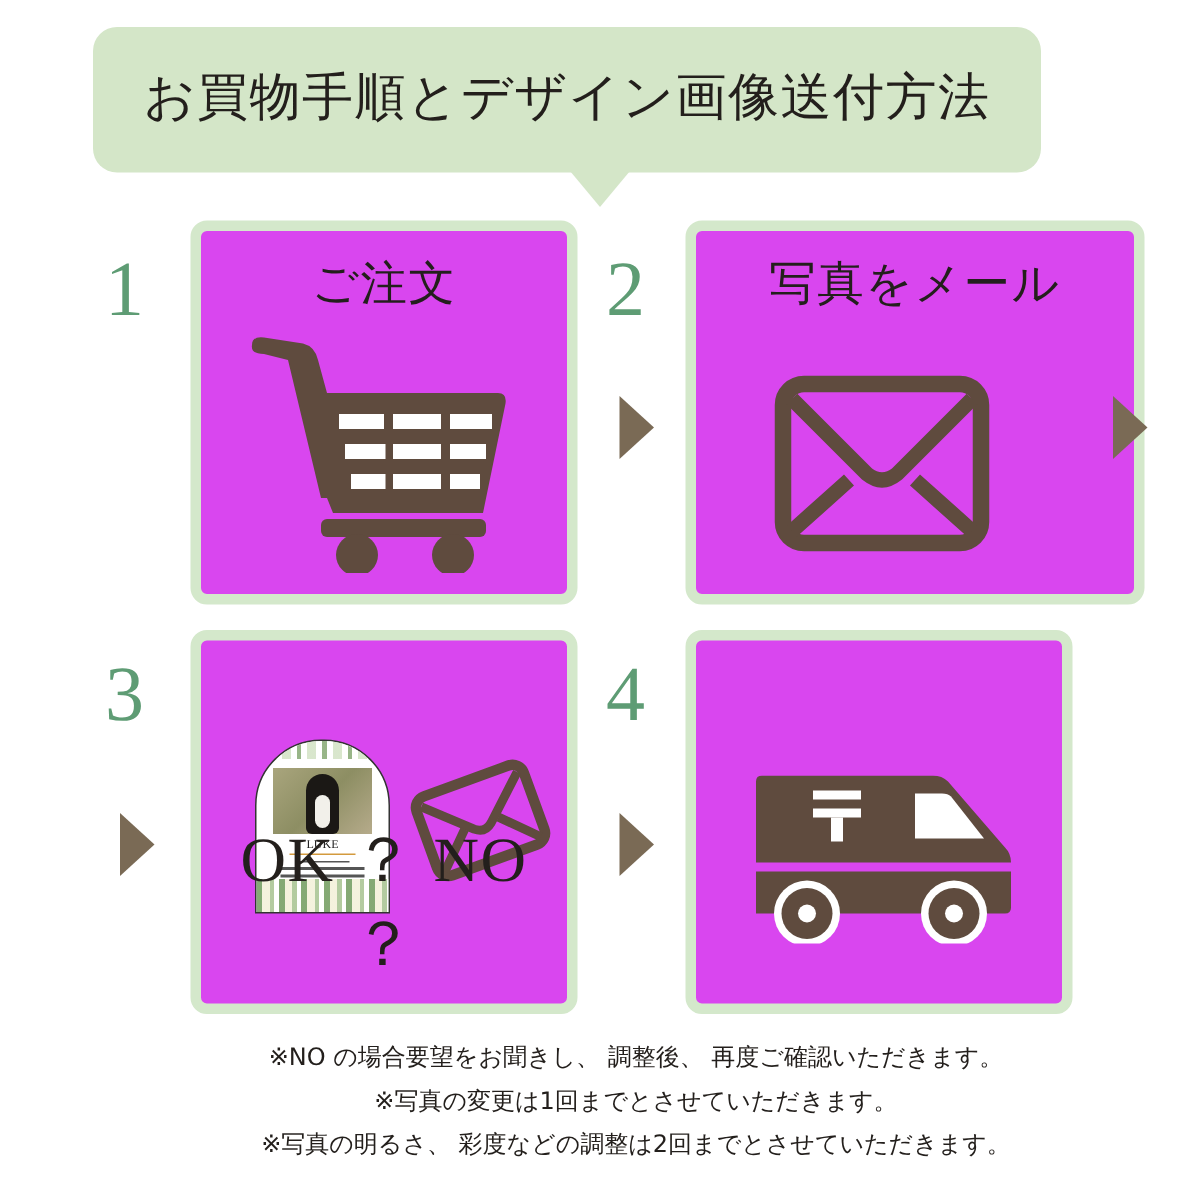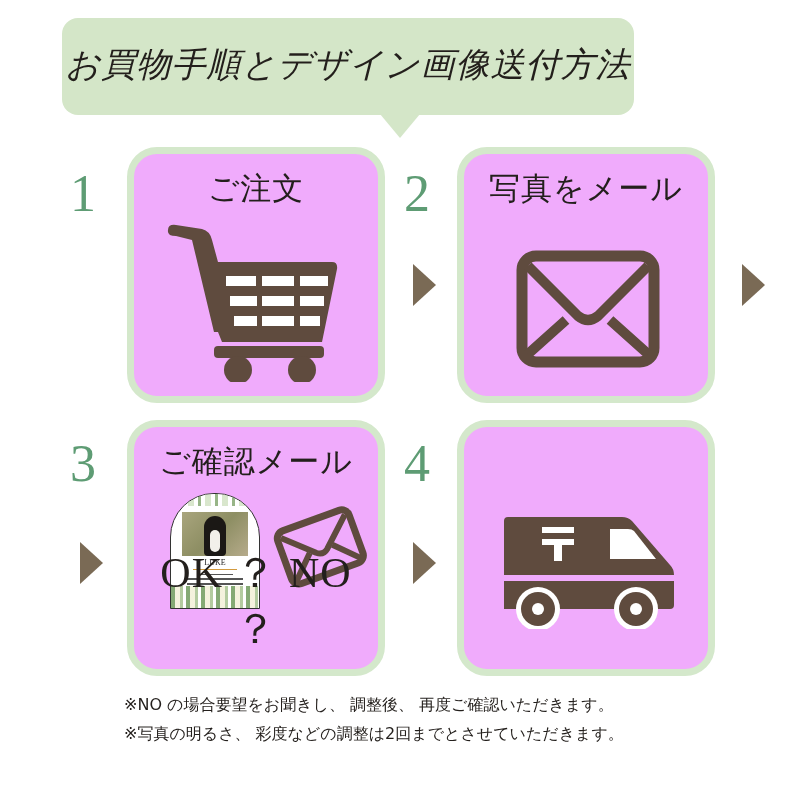--- a/index.html
+++ b/index.html
@@ -3,41 +3,41 @@
   <meta charset="utf-8">
   <style>
     html, body { margin: 0; padding: 0; }
     body {
       width: 800px; height: 800px; background: #ffffff;
       position: relative; overflow: hidden;
       font-family: "DejaVu Serif", "Liberation Serif", serif;
       color: #2a2522;
     }
     .banner {
-      position: absolute; left: 62px; top: 18px; width: 572px; height: 97px;
+      position: absolute; left: 62px; top: 18px; width: 632px; height: 97px;
       background: #d4e6c8; border-radius: 16px;
-      display: flex; align-items: center; justify-content: center; font-style: italic;
+      display: flex; align-items: center; justify-content: center;
     }
     .banner-tail {
       position: absolute; left: 380px; top: 114px; width: 0; height: 0;
       border-left: 20px solid transparent; border-right: 20px solid transparent;
       border-top: 24px solid #d4e6c8;
     }
     .banner-title {
       font-family: "DejaVu Sans", "Liberation Sans", sans-serif;
       font-size: 34px; letter-spacing: 1px; color: #231f1c; font-weight: normal;
       margin-top: -4px;
     }
     .step-num {
       position: absolute; font-family: "Liberation Serif", "DejaVu Serif", serif;
       font-size: 52px; color: #5e9c74; line-height: 1;
     }
     .box {
       position: absolute; width: 244px; height: 242px;
-      border: 7px solid #d4e8cb; border-radius: 30px; background: #f0abfc;
+      border: 7px solid #d4e8cb; border-radius: 11px; background: #d946ef;
     }
     .box-title {
       position: absolute; left: 0; right: 0; top: 14px; text-align: center;
       font-family: "DejaVu Sans", "Liberation Sans", sans-serif;
       font-size: 31px; color: #231f1c; letter-spacing: 1px;
     }
     .arrow {
       position: absolute; width: 0; height: 0;
       border-top: 21px solid transparent; border-bottom: 21px solid transparent;
       border-left: 23px solid #7a6a55;
@@ -81,21 +81,21 @@
       position: absolute; left: 16px; right: 16px; height: 2px; background: #555;
     }
     .sample-card .leaves-bottom {
       position: absolute; left: 0; right: 0; bottom: 0; height: 22px;
       background: repeating-linear-gradient(90deg, #6f9a5c 0 4px, #f3f0d8 4px 9px, #a6c28f 9px 12px, #ffffff 12px 15px);
       opacity: .85;
     }
     .notes {
       position: absolute; left: 124px; top: 690px; width: 600px;
       font-family: "DejaVu Sans", "Liberation Sans", sans-serif;
-      font-size: 16px; line-height: 29px; color: #231f1c;
+      font-size: 16px; line-height: 29px; color: #231f1c; text-align: center;
     }
     .note { white-space: nowrap; }
   </style>
 </head>
 <body>
 
 <div class="banner">
   <div class="banner-title">お買物手順とデザイン画像送付方法</div>
 </div>
 <div class="banner-tail"></div>
@@ -119,34 +119,33 @@
       <rect x="138" y="74" width="24" height="10"></rect>
       <rect x="72" y="94" width="23" height="10"></rect>
       <rect x="100" y="94" width="32" height="10"></rect>
       <rect x="138" y="94" width="20" height="10"></rect>
     </g>
   </svg>
 </div>
 <div class="arrow" style="left:413px; top:264px;"></div>
 
 <div class="step-num" style="left:404px; top:168px;">2</div>
-<div class="box" style="left:457px; top:147px;">
+<div class="box" style="left:457px; top:147px;padding-left:48px;">
   <div class="box-title">写真をメール</div>
   <svg class="icon" style="left:52px; top:96px;" width="144" height="118" viewBox="0 0 144 118">
     <rect x="6" y="6" width="132" height="106" rx="14" fill="none" stroke="#5f4b3e" stroke-width="11"></rect>
     <path d="M12 16 L62 66 Q72 74 82 66 L132 16" fill="none" stroke="#5f4b3e" stroke-width="10" stroke-linejoin="round"></path>
     <path d="M12 104 L50 70 M132 104 L94 70" fill="none" stroke="#5f4b3e" stroke-width="10"></path>
   </svg>
 </div>
 <div class="arrow" style="left:742px; top:264px;"></div>
 
 <div class="step-num" style="left:70px; top:438px;">3</div>
 <div class="arrow" style="left:80px; top:542px;"></div>
 <div class="box" style="left:127px; top:420px;">
-  <div class="box-title">ご確認メール</div>
   <div class="sample-card">
     <div class="leaves-top"></div>
     <div class="photo">
         <div class="dog"></div>
       </div>
     <div class="name">LUKE</div>
     <div class="rule"></div>
     <div class="line" style="top:80px; left:26px; right:26px; height:1px;"></div>
     <div class="line" style="top:84px;"></div>
     <div class="line" style="top:89px;"></div>
@@ -176,14 +175,15 @@
     <circle cx="40" cy="92" r="17" fill="#5f4b3e"></circle>
     <circle cx="40" cy="92" r="6" fill="#fff"></circle>
     <circle cx="138" cy="92" r="22" fill="#fff"></circle>
     <circle cx="138" cy="92" r="17" fill="#5f4b3e"></circle>
     <circle cx="138" cy="92" r="6" fill="#fff"></circle>
   </svg>
 </div>
 
 <div class="notes">
   <div class="note">※NO の場合要望をお聞きし、 調整後、 再度ご確認いただきます。</div>
+  <div class="note">※写真の変更は1回までとさせていただきます。</div>
   <div class="note">※写真の明るさ、 彩度などの調整は2回までとさせていただきます。</div>
 </div>
 
 </body></html>

